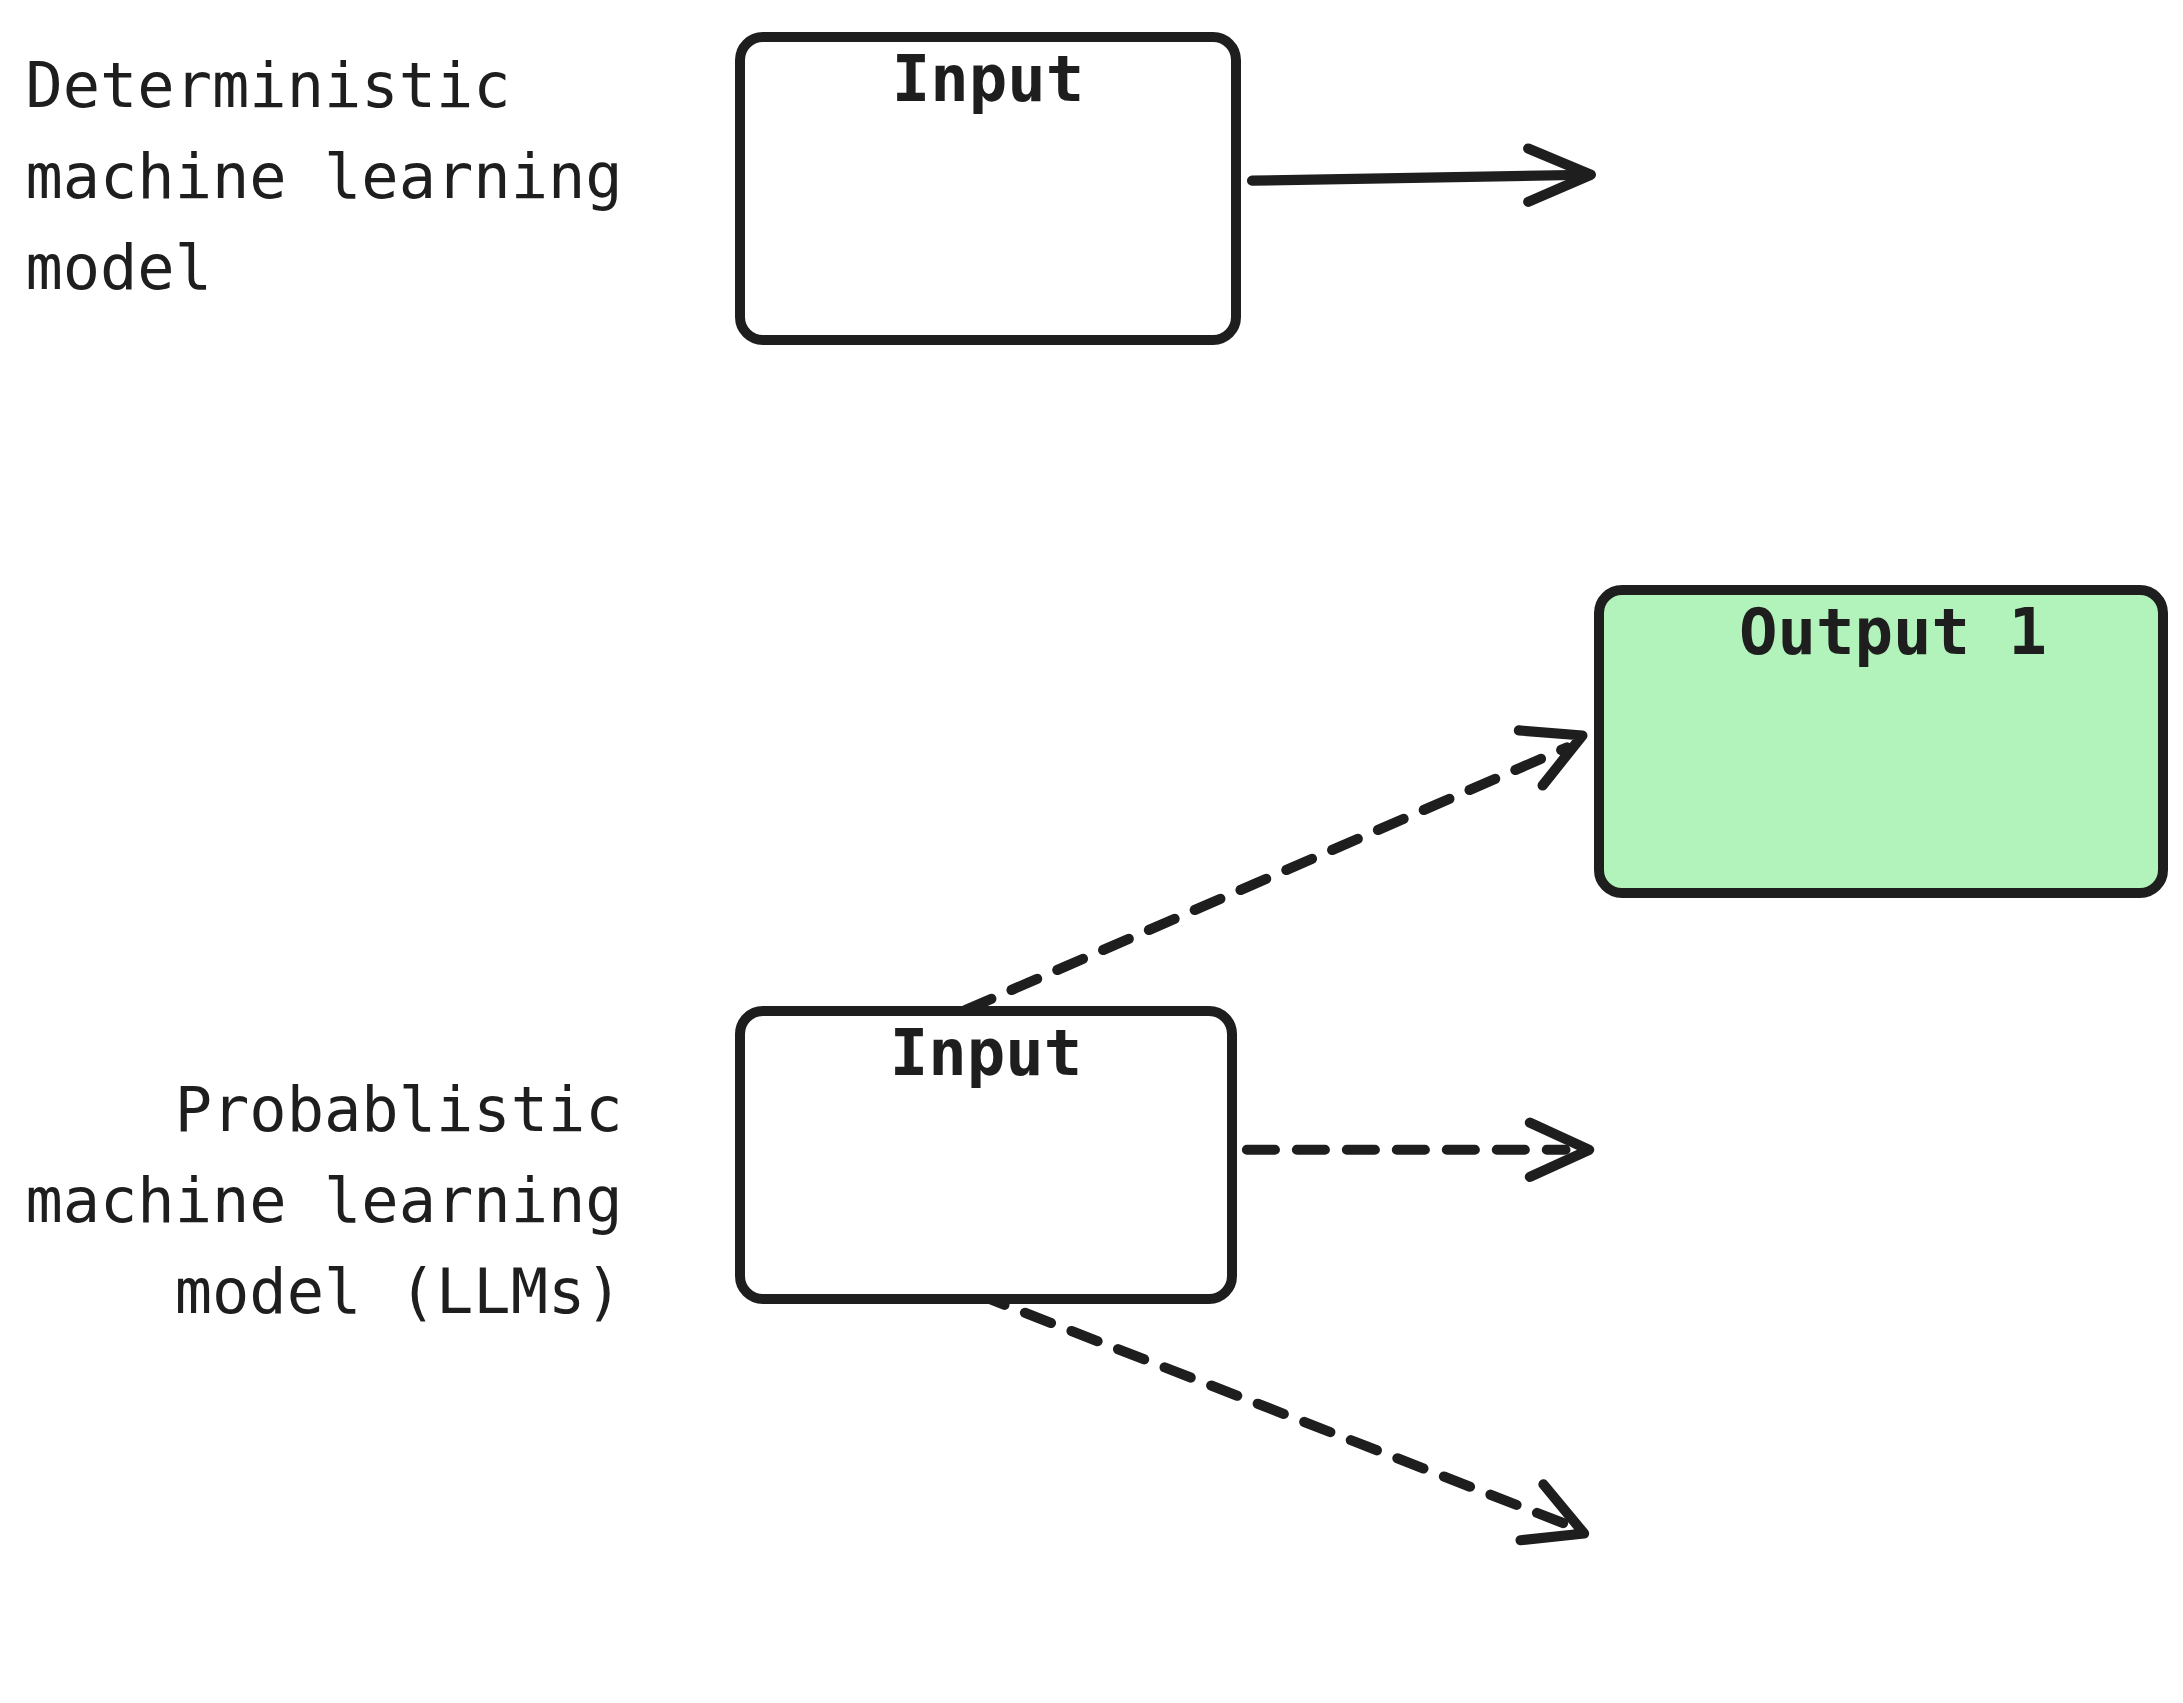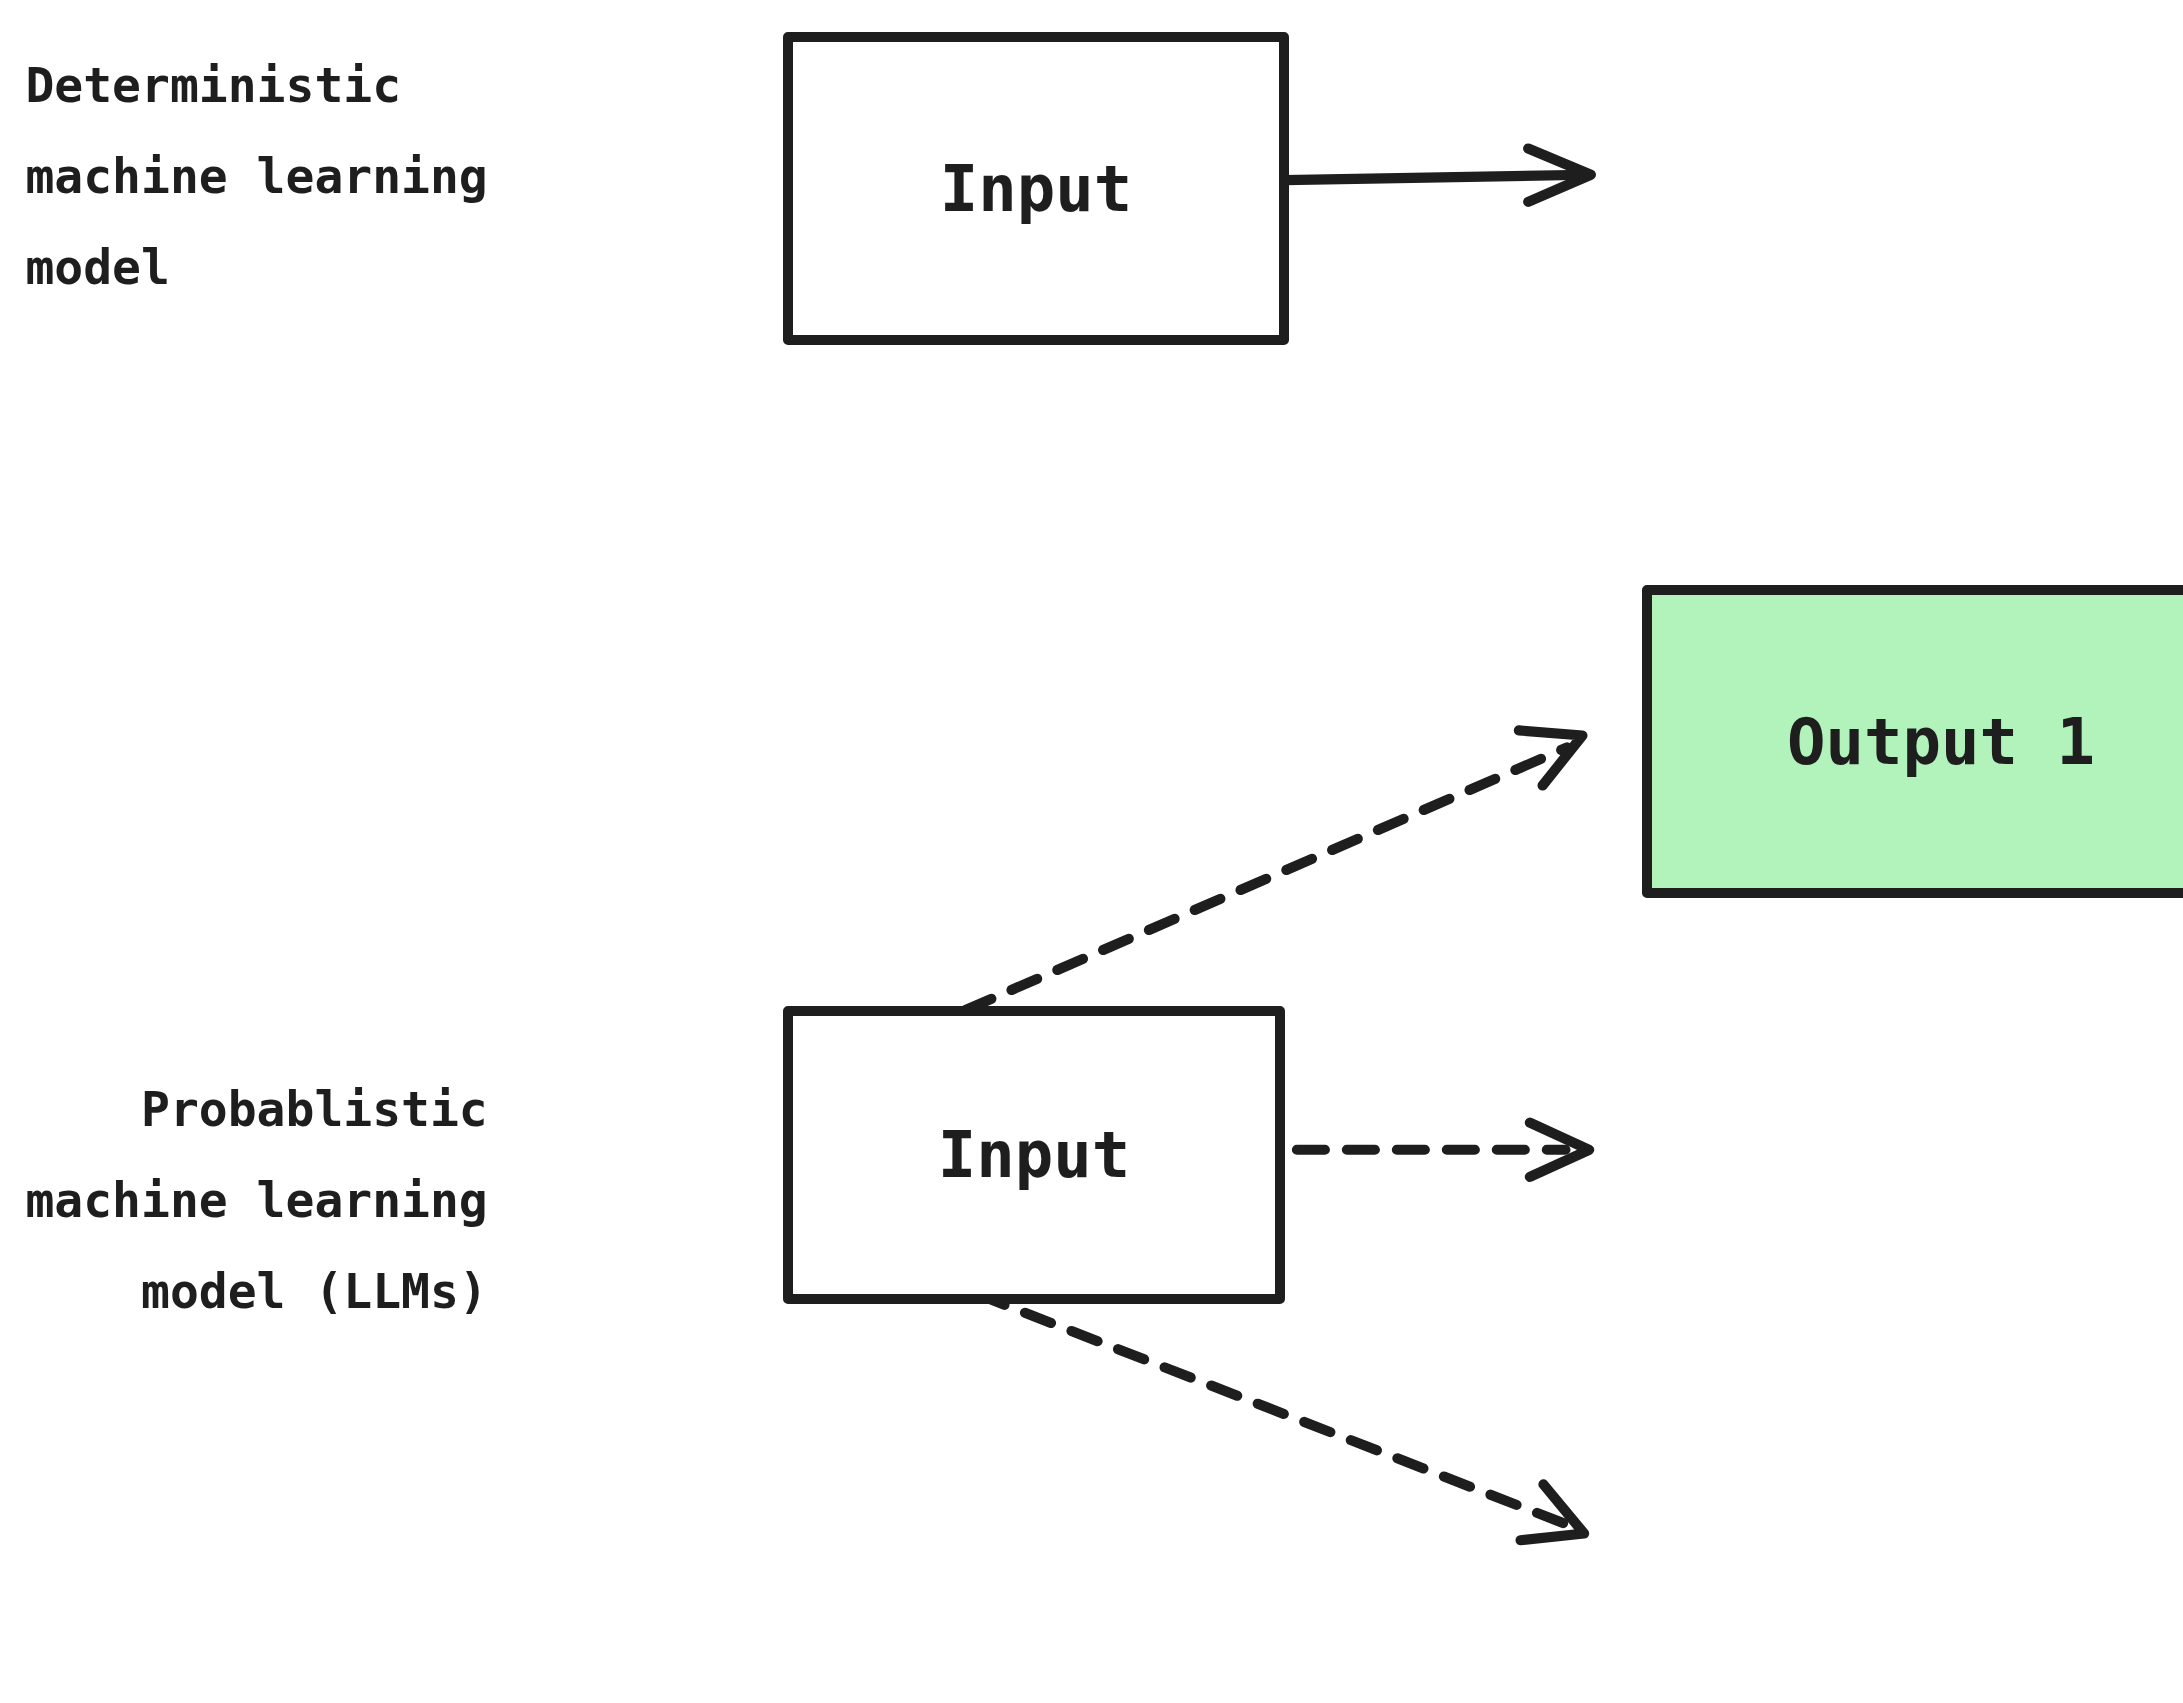--- a/index.html
+++ b/index.html
@@ -12,35 +12,33 @@
     width: 2183px;
     height: 1704px;
     background: var(--background, #ffffff);
     font-family: "DejaVu Sans Mono", "Liberation Mono", monospace;
     color: var(--stroke, #1e1e1e);
     overflow: hidden;
   }
   .section-label {
     position: absolute;
     left: 25.4px;
-    font-size: 48px;
-    font-weight: bold;
+    font-size: 62px;
+    font-weight: normal;
     line-height: 91px;
     white-space: pre-line;
     color: var(--stroke, #1e1e1e);
   }
   .node {
     position: absolute;
     box-sizing: border-box;
     border: 10.2px solid var(--stroke, #1e1e1e);
-    border-radius: 5px;
+    border-radius: 28px;
     display: flex;
-    align-items: center;
     justify-content: center;
-    margin-left: 48px;
   }
   .node.white { background: var(--white-fill, #ffffff); }
   .node.green { background: var(--green-fill, #b2f2bb); }
   .node-label {
     font-size: 64px;
     font-weight: bold;
     color: var(--stroke, #1e1e1e);
     white-space: nowrap;
   }
   #arrow-layer {

